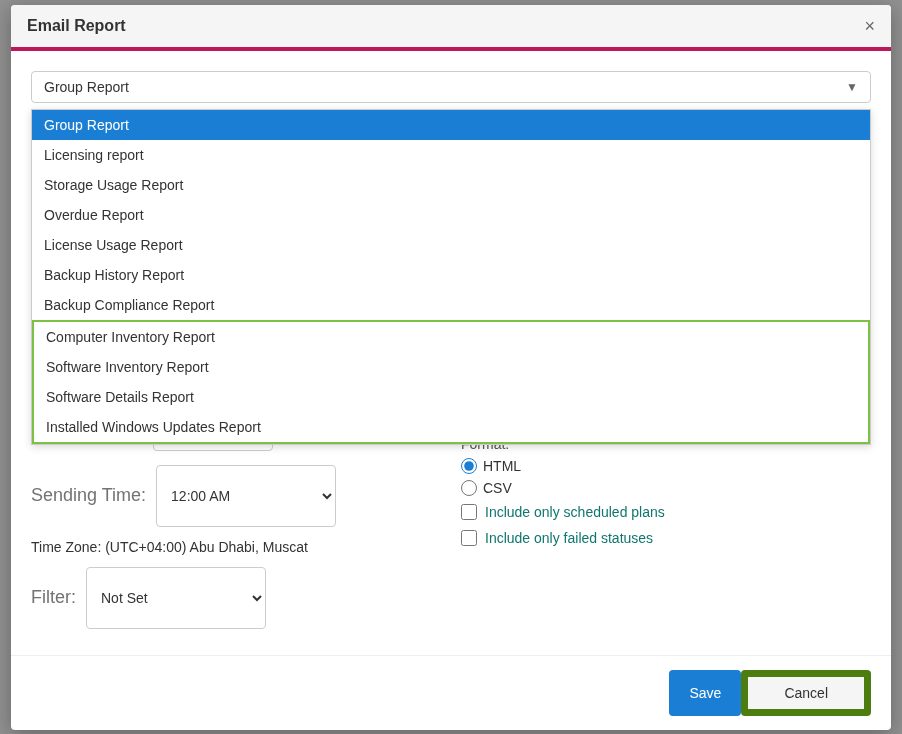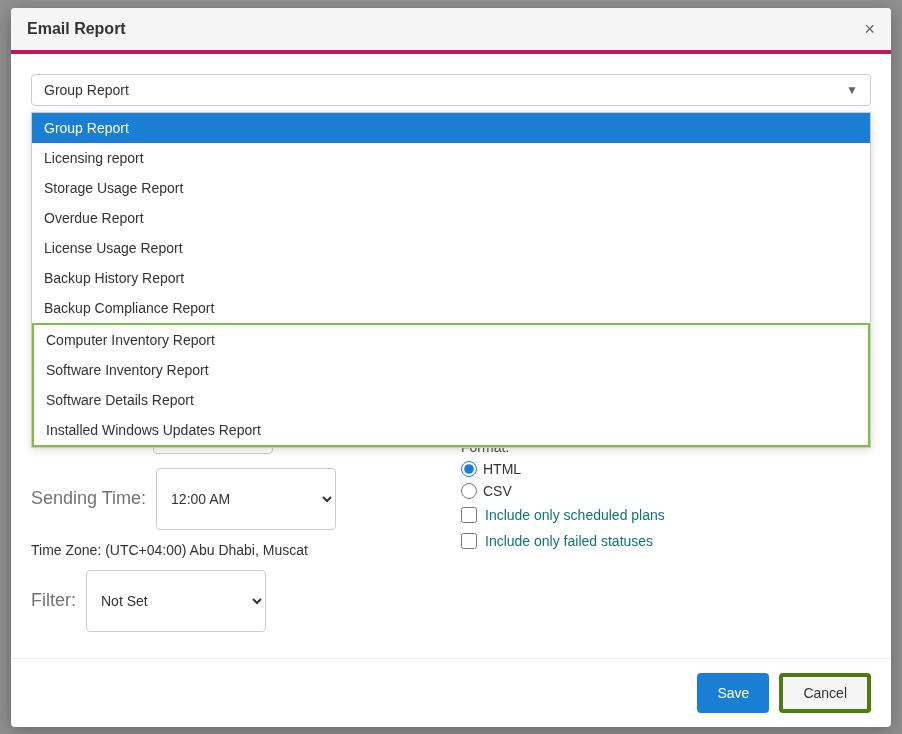--- a/index.html
+++ b/index.html
@@ -153,38 +153,38 @@
     }
     .timezone-row {
       margin-bottom: 12px;
       font-size: 14px;
       color: #333;
     }
     .modal-footer {
       padding: 14px 20px;
       display: flex;
       justify-content: flex-end;
-      gap: 10px;
+      gap: 0;
       border-top: 1px solid #eee;
       margin-top: 10px;
     }
     .btn-save {
       background: #1a7fd4;
       color: #fff;
       border: none;
       padding: 8px 20px;
       border-radius: 4px;
       font-size: 14px;
       cursor: pointer;
     }
     .btn-cancel {
       background: #f5f5f5;
       color: #333;
-      border: 4px solid #4d7c0f;
-      padding: 8px 20px;
+      border: 7px solid #4d7c0f;
+      padding: 8px 36px;
       border-radius: 4px;
       font-size: 14px;
       cursor: pointer;
     }
     .textarea-stub {
       width: 100%;
       height: 60px;
       border: 1px solid #ccc;
       border-radius: 4px;
       resize: none;

